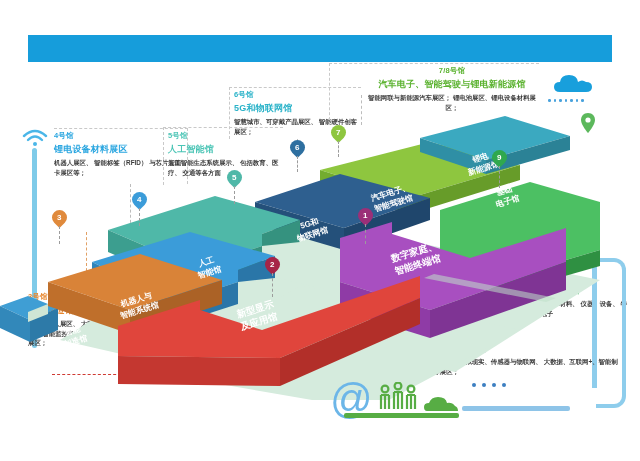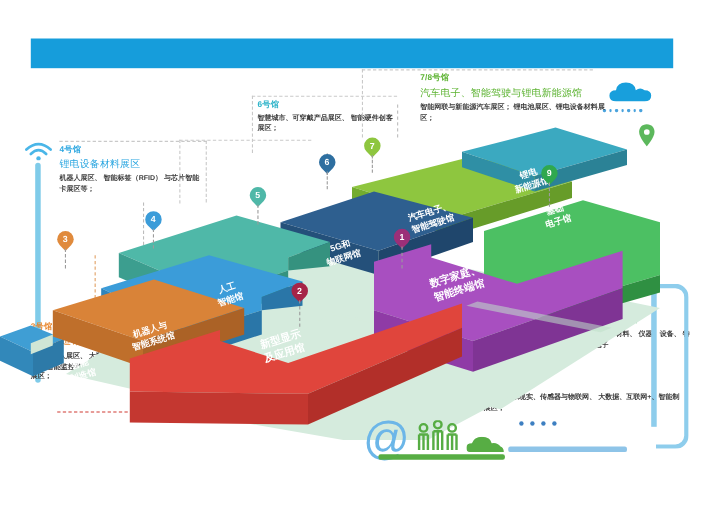--- a/index.html
+++ b/index.html
@@ -21,21 +21,21 @@
   
   .headline{
     position:absolute; left:57px; top:70px;
     font-size:11px; font-weight:bold; color:#2b2b2b; line-height:18px;
     letter-spacing:.4px;
   }
 
   
   .callout{ position:absolute; }
   .callout .hall{ font-size:7.5px; font-weight:bold; letter-spacing:.2px;}
-  .callout .name{ font-size:9px; font-weight:normal; letter-spacing:.2px; margin-top:1.5px;}
+  .callout .name{ font-size:9px; font-weight:bold; letter-spacing:.2px; margin-top:1.5px;}
   .callout .desc{ font-size:6.4px; color:#3c3c3c; line-height:9.6px; margin-top:2.5px; font-weight:bold;}
 
   .c-blue   .hall,.c-blue   .name{ color:#2aa6e0; }
   .c-teal   .hall,.c-teal   .name{ color:#4cc5b6; }
   .c-cyan   .hall,.c-cyan   .name{ color:#2bb3c9; }
   .c-green  .hall,.c-green  .name{ color:#5cb331; }
   .c-dgreen .hall,.c-dgreen .name{ color:#2fa84e; }
   .c-orange .hall,.c-orange .name{ color:#e8862c; }
   .c-purple .hall,.c-purple .name{ color:#9b3fa0; }
 
@@ -112,31 +112,39 @@
   <div class="callout c-blue" style="left:54px; top:131px; width:130px;">
     <div class="hall">4号馆</div>
     <div class="name">锂电设备材料展区</div>
     <div class="desc">机器人展区、
 智能标签（RFID）
 与芯片智能卡展区等；</div>
   </div>
   <div class="leader-box" style="left:54px; top:128px; width:134px; height:56px; border-left:none;"></div>
   <div class="leader-v" style="left:130px; top:184px; height:44px;"></div>
 
+  <div class="callout c-teal" style="left:168px; top:131px; width:112px;">
+    <div class="hall">5号馆</div>
+    <div class="name">人工智能馆</div>
+    <div class="desc">人工智能生态系统展示、
+包括教育、医疗、
+交通等各方面</div>
+  </div>
   <div class="leader-box" style="left:163px; top:127px; width:120px; height:58px; border-right:none;"></div>
 
   <div class="callout c-cyan" style="left:234px; top:90px; width:128px;">
     <div class="hall">6号馆</div>
+    <div class="name">5G和物联网馆</div>
     <div class="desc">智慧城市、可穿戴产品展区、
 智能硬件创客展区；</div>
   </div>
   <div class="leader-box" style="left:229px; top:87px; width:132px; height:52px; border-right:none;"></div>
   <div class="leader-v" style="left:297px; top:139px; height:20px;"></div>
 
-  <div class="callout c-green" style="left:382px; top:66px; width:172px;">
+  <div class="callout c-green" style="left:366px; top:66px; width:172px;text-align:center;">
     <div class="hall">7/8号馆</div>
     <div class="name">汽车电子、智能驾驶与锂电新能源馆</div>
     <div class="desc">智能网联与新能源汽车展区；
 锂电池展区、锂电设备材料展区；</div>
   </div>
   <div class="leader-box" style="left:329px; top:63px; width:210px; height:62px; border-right:none;"></div>
   <div class="leader-v" style="left:361px; top:95px; height:30px;"></div>
 
   <div class="callout c-dgreen" style="left:534px; top:272px; width:96px;">
     <div class="hall">9号馆</div>

